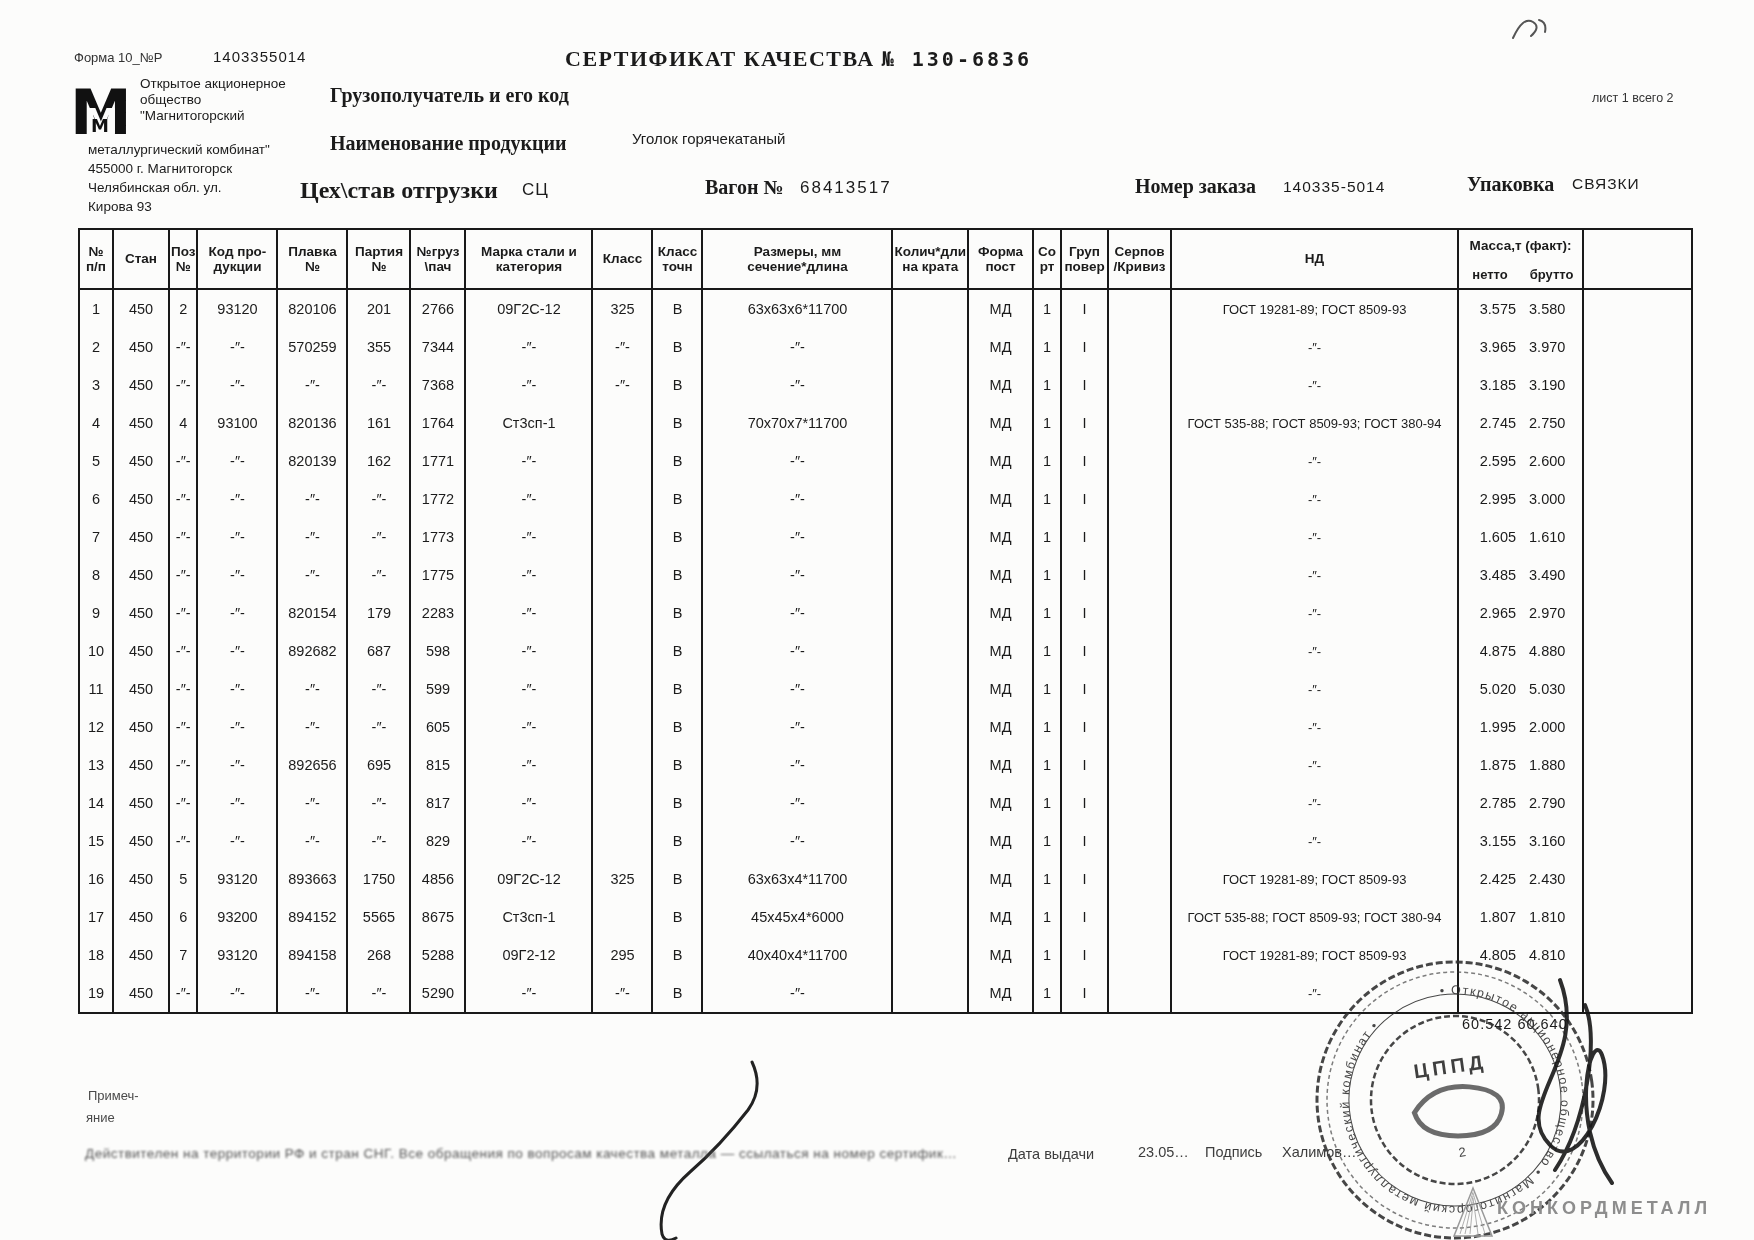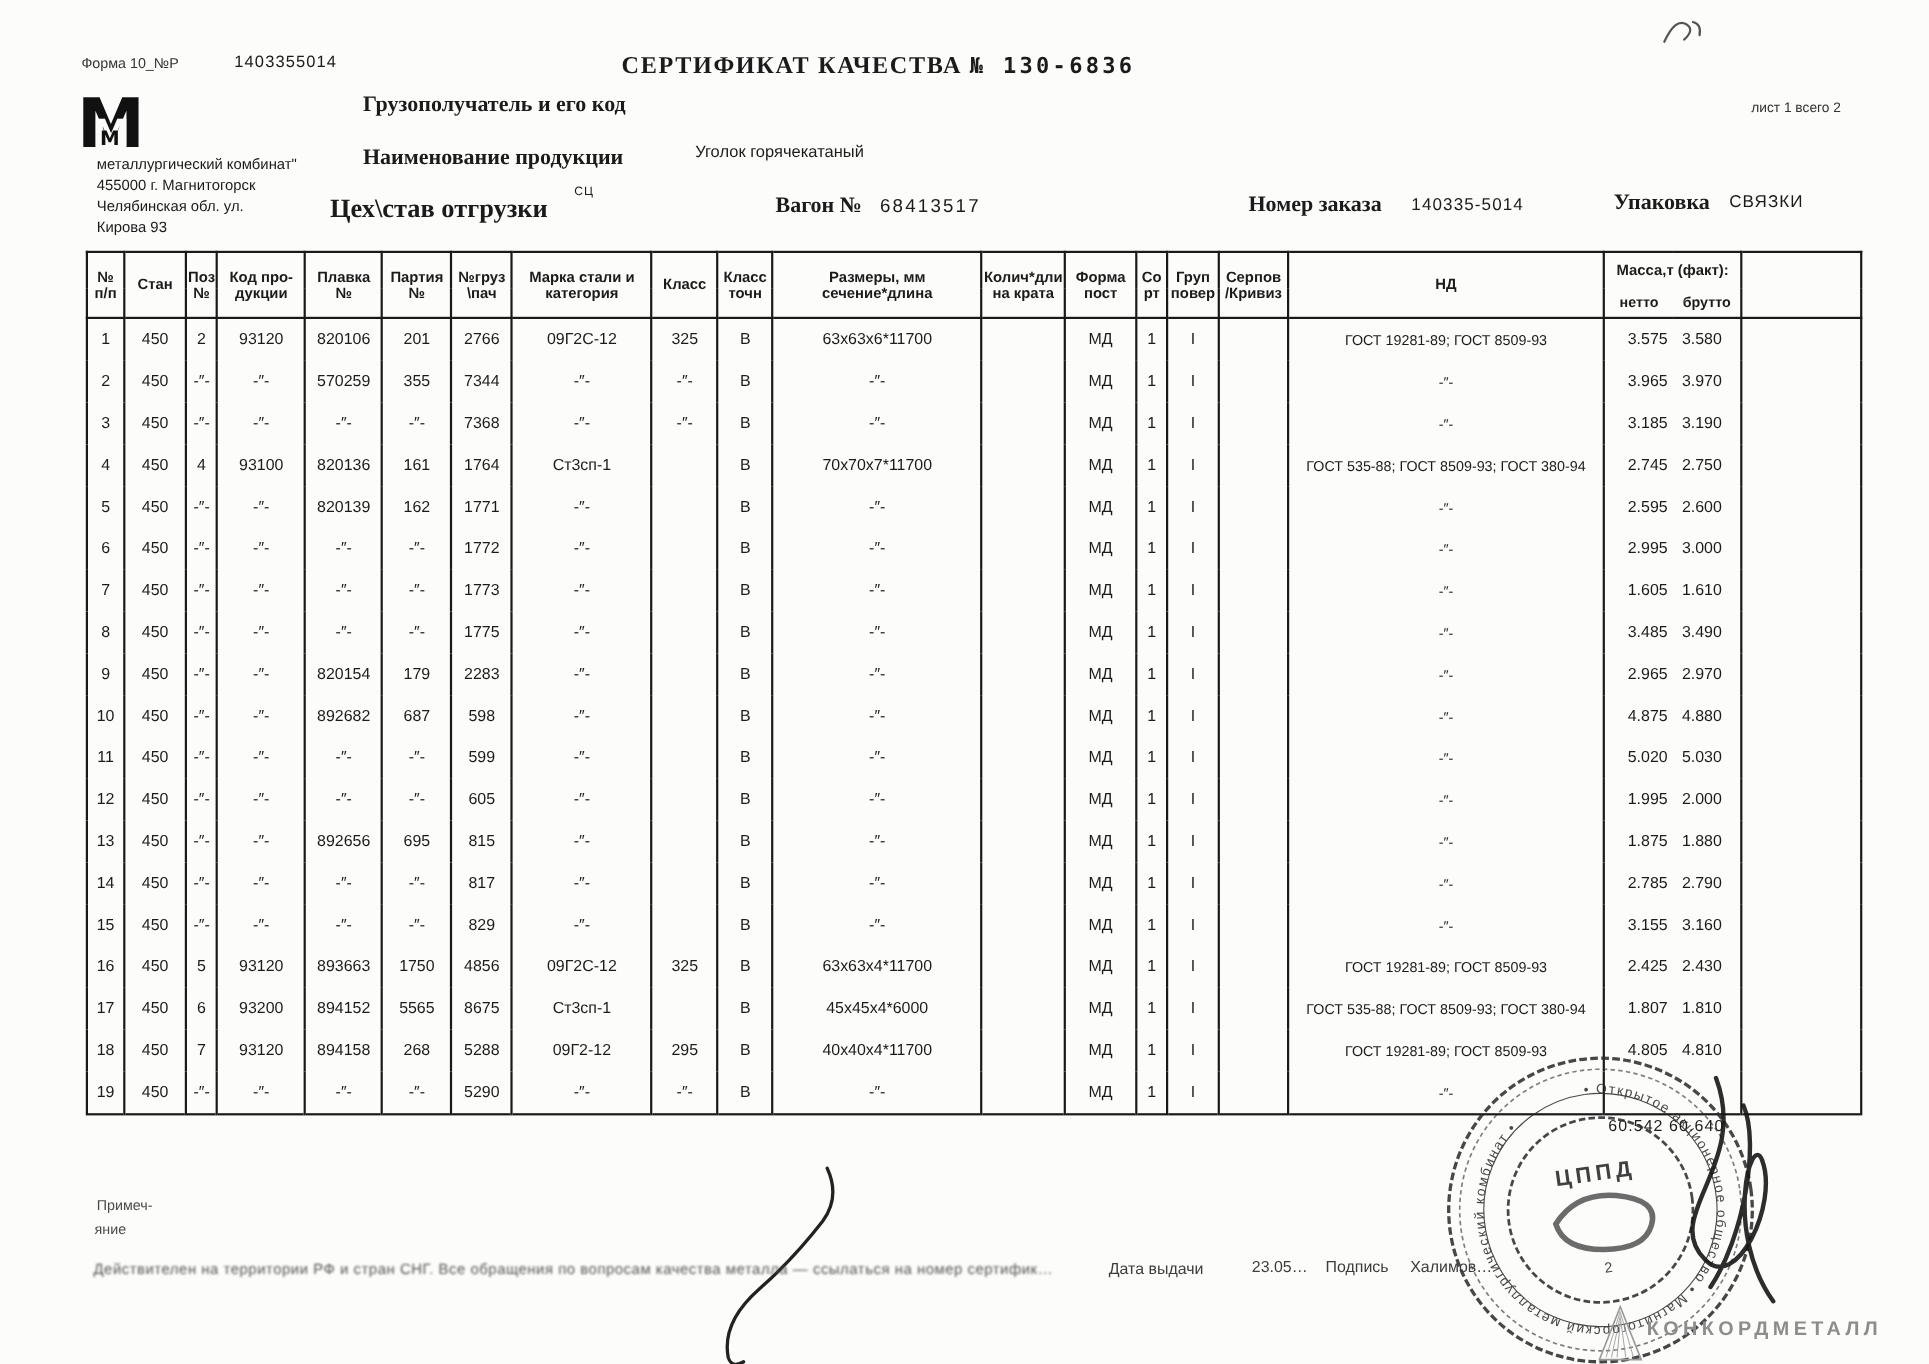--- a/index.html
+++ b/index.html
@@ -14,21 +14,21 @@
   .doc-code{left:213px;top:48px;font-size:15px;letter-spacing:1px;}
   .title{left:565px;top:46px;font-size:22px;letter-spacing:1.5px;}
   .title .num{letter-spacing:3px;font-family:"DejaVu Sans Mono",monospace;font-size:20px;}
   .sheet-info{left:1592px;top:44px;font-size:12.5px;color:#333;margin-top:47px;}
   .company-top{left:140px;top:76px;font-size:13.5px;line-height:16px;white-space:pre-line;width:190px;}
   .company-bottom{left:88px;top:140px;font-size:13.5px;line-height:19px;white-space:pre-line;width:230px;}
   .lbl-consignee{left:330px;top:84px;font-size:20px;}
   .lbl-product{left:330px;top:132px;font-size:20px;}
   .val-product{left:632px;top:130px;font-size:15px;text-align:right;}
   .lbl-shop{left:300px;top:177px;font-size:24px;}
-  .val-shop{left:522px;top:168px;font-size:11px;letter-spacing:1px;}
+  .val-shop{left:522px;top:180px;font-size:17px;letter-spacing:1px;}
   .lbl-wagon{left:705px;top:176px;font-size:20px;}
   .val-wagon{left:800px;top:178px;font-size:17px;letter-spacing:2px;}
   .lbl-order{left:1135px;top:175px;font-size:20px;}
   .val-order{left:1283px;top:178px;font-size:15.5px;letter-spacing:1px;}
   .lbl-pack{left:1467px;top:173px;font-size:20px;}
   .val-pack{left:1572px;top:175px;font-size:15.5px;letter-spacing:1px;}
 
   
   table.cert{position:absolute;left:78px;top:228px;border-collapse:collapse;table-layout:fixed;
              border:2.5px solid #191919;}
@@ -69,20 +69,23 @@
     <span class="num">№ 130-6836</span>
   </div>
   <div class="abs sheet-info">лист 1 всего 2</div>
 
   <svg class="abs" style="left:70px;top:76px" width="70" height="64" viewBox="0 0 70 64">
     <text x="0" y="58" font-family="DejaVu Sans, sans-serif" font-weight="900" font-size="62" fill="#111">М</text>
     <text x="14" y="57" font-family="DejaVu Sans, sans-serif" font-weight="900" font-size="34" fill="#fcfcfb">М</text>
     <text x="21" y="56" font-family="DejaVu Sans, sans-serif" font-weight="900" font-size="18" fill="#111">М</text>
   </svg>
 
+  <div class="abs company-top">Открытое акционерное
+общество
+"Магнитогорский</div>
   <div class="abs company-bottom">металлургический комбинат"
 455000 г. Магнитогорск
 Челябинская обл.  ул.
 Кирова 93</div>
 
   <div class="abs lbl-consignee serifbold">Грузополучатель и его код</div>
   <div class="abs lbl-product serifbold">Наименование продукции</div>
   <div class="abs val-product">Уголок горячекатаный</div>
 
   <div class="abs lbl-shop serifbold">Цех\став отгрузки</div>

